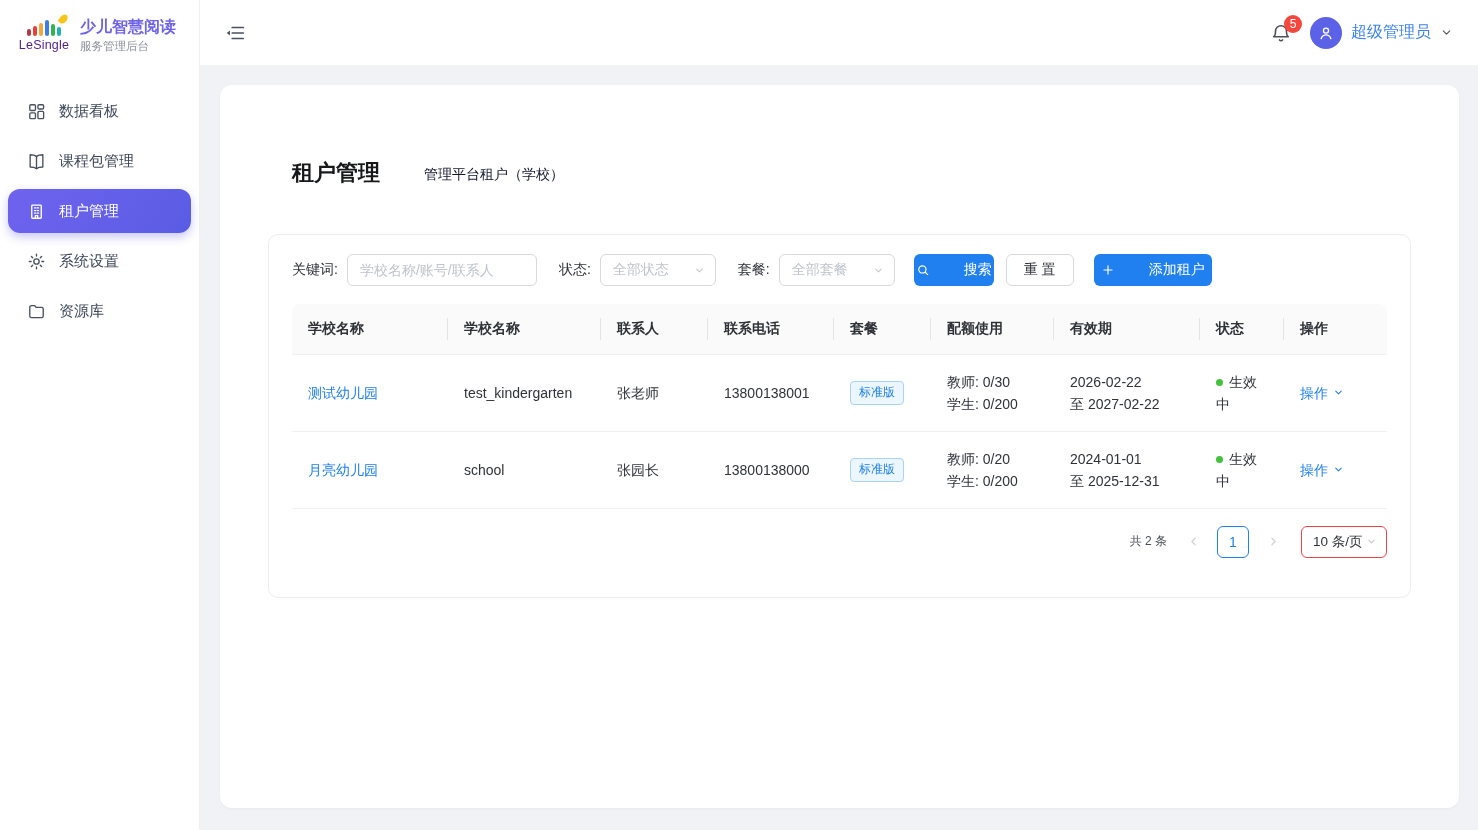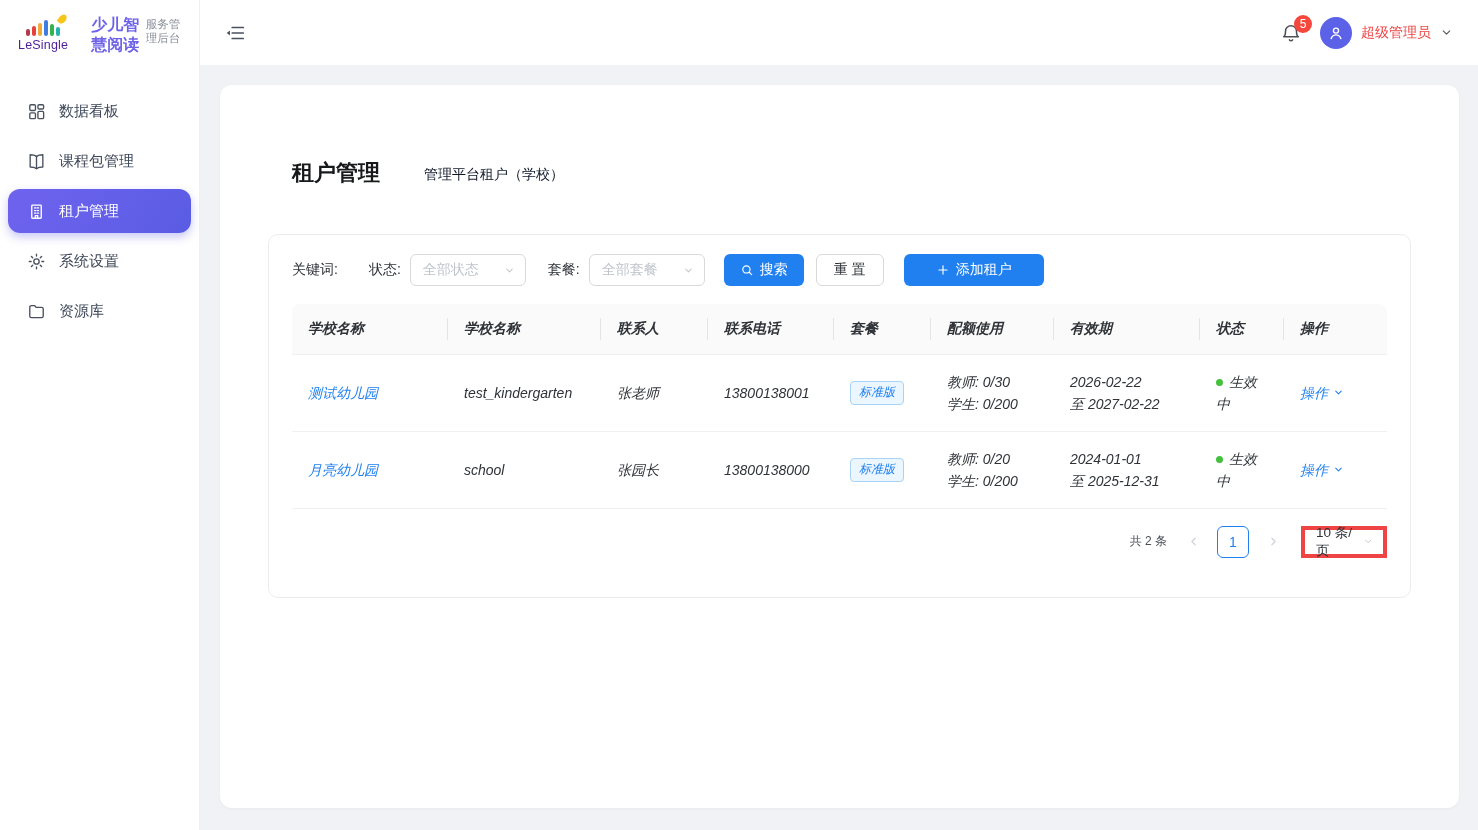--- a/index.html
+++ b/index.html
@@ -16,21 +16,21 @@
   .sidebar {
     width: 200px; height: 830px; background: #fff;
     border-right: 1px solid #f0f0f0; flex-shrink: 0;
   }
   .logo-area { height: 70px; display: flex; align-items: center; gap: 10px; padding: 0 14px 0 18px; }
   .logo-mark { width: 52px; display: flex; flex-direction: column; align-items: center; }
   .logo-bars { display: flex; align-items: flex-end; gap: 2px; height: 18px; position: relative; }
   .logo-bars i { width: 4px; border-radius: 2px; display: block; }
   .logo-spark { position: absolute; right: -6px; top: -4px; width: 7px; height: 10px; background: #f5c518; border-radius: 60% 60% 60% 5%; transform: rotate(38deg); }
   .logo-word { font-size: 12.5px; color: #4c1d95; margin-top: 2px; letter-spacing: .2px; }
-  .brand-text { display: flex; flex-direction: row; line-height: 1.25; margin-left: 13px; }
+  .brand-text { display: flex; flex-direction: column; line-height: 1.25; }
   .brand-title { font-size: 16px; font-weight: 700; color: #6e63e8; }
   .brand-sub { font-size: 11.5px; color: #8a8f99; margin-top: 2px; }
 
   .menu { padding: 19px 8px 0; }
   .menu-item {
     height: 44px; margin-bottom: 6px; border-radius: 12px;
     display: flex; align-items: center; gap: 13px; padding: 0 19px;
     font-size: 15px; color: #3d4758; cursor: pointer;
   }
   .menu-item svg { width: 19px; height: 19px; stroke: #49505e; flex-shrink: 0; }
@@ -53,21 +53,21 @@
     position: absolute; top: -7px; right: -10px; min-width: 18px; height: 18px;
     background: #f5473c; color: #fff; border-radius: 9px; font-size: 12px;
     display: flex; align-items: center; justify-content: center; padding: 0 4px;
   }
   .user-trigger { display: flex; align-items: center; gap: 9px; cursor: pointer; }
   .avatar {
     width: 32px; height: 32px; border-radius: 50%;
     background: #5b62e8; display: flex; align-items: center; justify-content: center;
   }
   .avatar svg { width: 18px; height: 18px; stroke: #fff; }
-  .username { font-size: 14px; color: #ef4444; }
+  .username { font-size: 16px; color: #3b82f6; }
   .caret { width: 13px; height: 13px; stroke: #555; }
 
   
   .content { flex: 1; background: #f0f2f5; }
   .card {
     margin: 19px 20px 0; height: 723px; background: #fff; border-radius: 12px;
     box-shadow: 0 1px 3px rgba(0,0,0,.04);
   }
   .page-head { padding: 73px 72px 0; display: flex; align-items: center; gap: 14px; }
   .page-title { font-size: 22px; font-weight: 700; color: #17181a; }
@@ -92,29 +92,30 @@
     width: 116px; height: 32px; border: 1px solid #d9d9d9; border-radius: 6px;
     display: flex; align-items: center; justify-content: space-between;
     padding: 0 10px 0 12px; font-size: 14px; color: #bfc4cc; cursor: pointer; background: #fff;
   }
   .sel svg { width: 11px; height: 11px; stroke: #c3c7cf; }
   .gap-lg { margin-left: 22px; }
   .btn {
     height: 32px; border-radius: 6px; font-size: 14px; display: inline-flex;
     align-items: center; justify-content: center; cursor: pointer; border: none;
     font-family: inherit;
+    gap: 28px;
   }
   .btn svg { width: 14px; height: 14px; stroke: #fff; margin-right: 6px; }
   .btn-primary { background: #2080f0; color: #fff; }
   .btn-search { width: 80px; margin-left: 19px; }
   .btn-reset { width: 68px; margin-left: 12px; background: #fff; border: 1px solid #d9d9d9; color: #2f3338; }
-  .btn-add { padding: 0 32px; margin-left: 20px; }
-
-  
-  table { width: 100%; border-collapse: collapse; table-layout: fixed; margin-top: 18px; font-style: italic; }
+  .btn-add { padding: 0 7px; margin-left: 20px; }
+
+  
+  table { width: 100%; border-collapse: collapse; table-layout: fixed; margin-top: 18px; }
   th {
     background: #fafafa; height: 50px; font-size: 14px; font-weight: 600; color: #2f3338;
     text-align: left; padding: 0 16px; position: relative; border-bottom: 1px solid #f0f0f0;
   }
   th:not(:last-child)::after {
     content: ""; position: absolute; right: 0; top: 14px; width: 1px; height: 22px; background: #e4e4e4;
   }
   th:first-child { border-radius: 8px 0 0 0; }
   th:last-child { border-radius: 0 8px 0 0; }
   td {
@@ -137,21 +138,21 @@
   .pager { display: flex; align-items: center; justify-content: flex-end; margin-top: 17px; gap: 14px; }
   .pager-total { font-size: 12px; color: #4a4f56; margin-right: 2px; }
   .pg-arrow { width: 20px; height: 32px; display: flex; align-items: center; justify-content: center; color: #cfd3d9; cursor: pointer; }
   .pg-arrow svg { width: 13px; height: 13px; stroke: #cfd3d9; }
   .pg-num {
     width: 32px; height: 32px; border: 1px solid #2080f0; border-radius: 6px;
     color: #2080f0; font-size: 14px; display: flex; align-items: center; justify-content: center;
     cursor: pointer; background: #fff;
   }
   .pg-size {
-    width: 86px; height: 32px; border: 4px solid #ef4444; border-radius: 0;
+    width: 86px; height: 32px; border: 1px solid #ef4444; border-radius: 6px;
     display: flex; align-items: center; justify-content: space-between;
     padding: 0 9px 0 11px; font-size: 13.5px; color: #2f3338; cursor: pointer; margin-left: 4px;
   }
   .pg-size svg { width: 11px; height: 11px; stroke: #c3c7cf; }
 </style>
 </head>
 <body>
 
 <div class="app">
 
@@ -253,20 +254,21 @@
       <div class="card">
         <div class="page-head">
           <span class="page-title">租户管理</span>
           <span class="page-sub">管理平台租户（学校）</span>
         </div>
 
         <div class="panel">
 
           <div class="filter-row">
             <span class="f-label">关键词:</span>
+            <input class="txt-input" value="" placeholder="学校名称/账号/联系人" style="">
             <span class="f-label gap-lg">状态:</span>
             <div class="sel">
               <span>全部状态</span>
               <svg viewBox="0 0 24 24" fill="none" stroke-width="2.2" stroke-linecap="round" stroke-linejoin="round">
                   <polyline points="6 9 12 15 18 9"></polyline>
                 </svg>
             </div>
             <span class="f-label gap-lg">套餐:</span>
             <div class="sel">
               <span>全部套餐</span>

